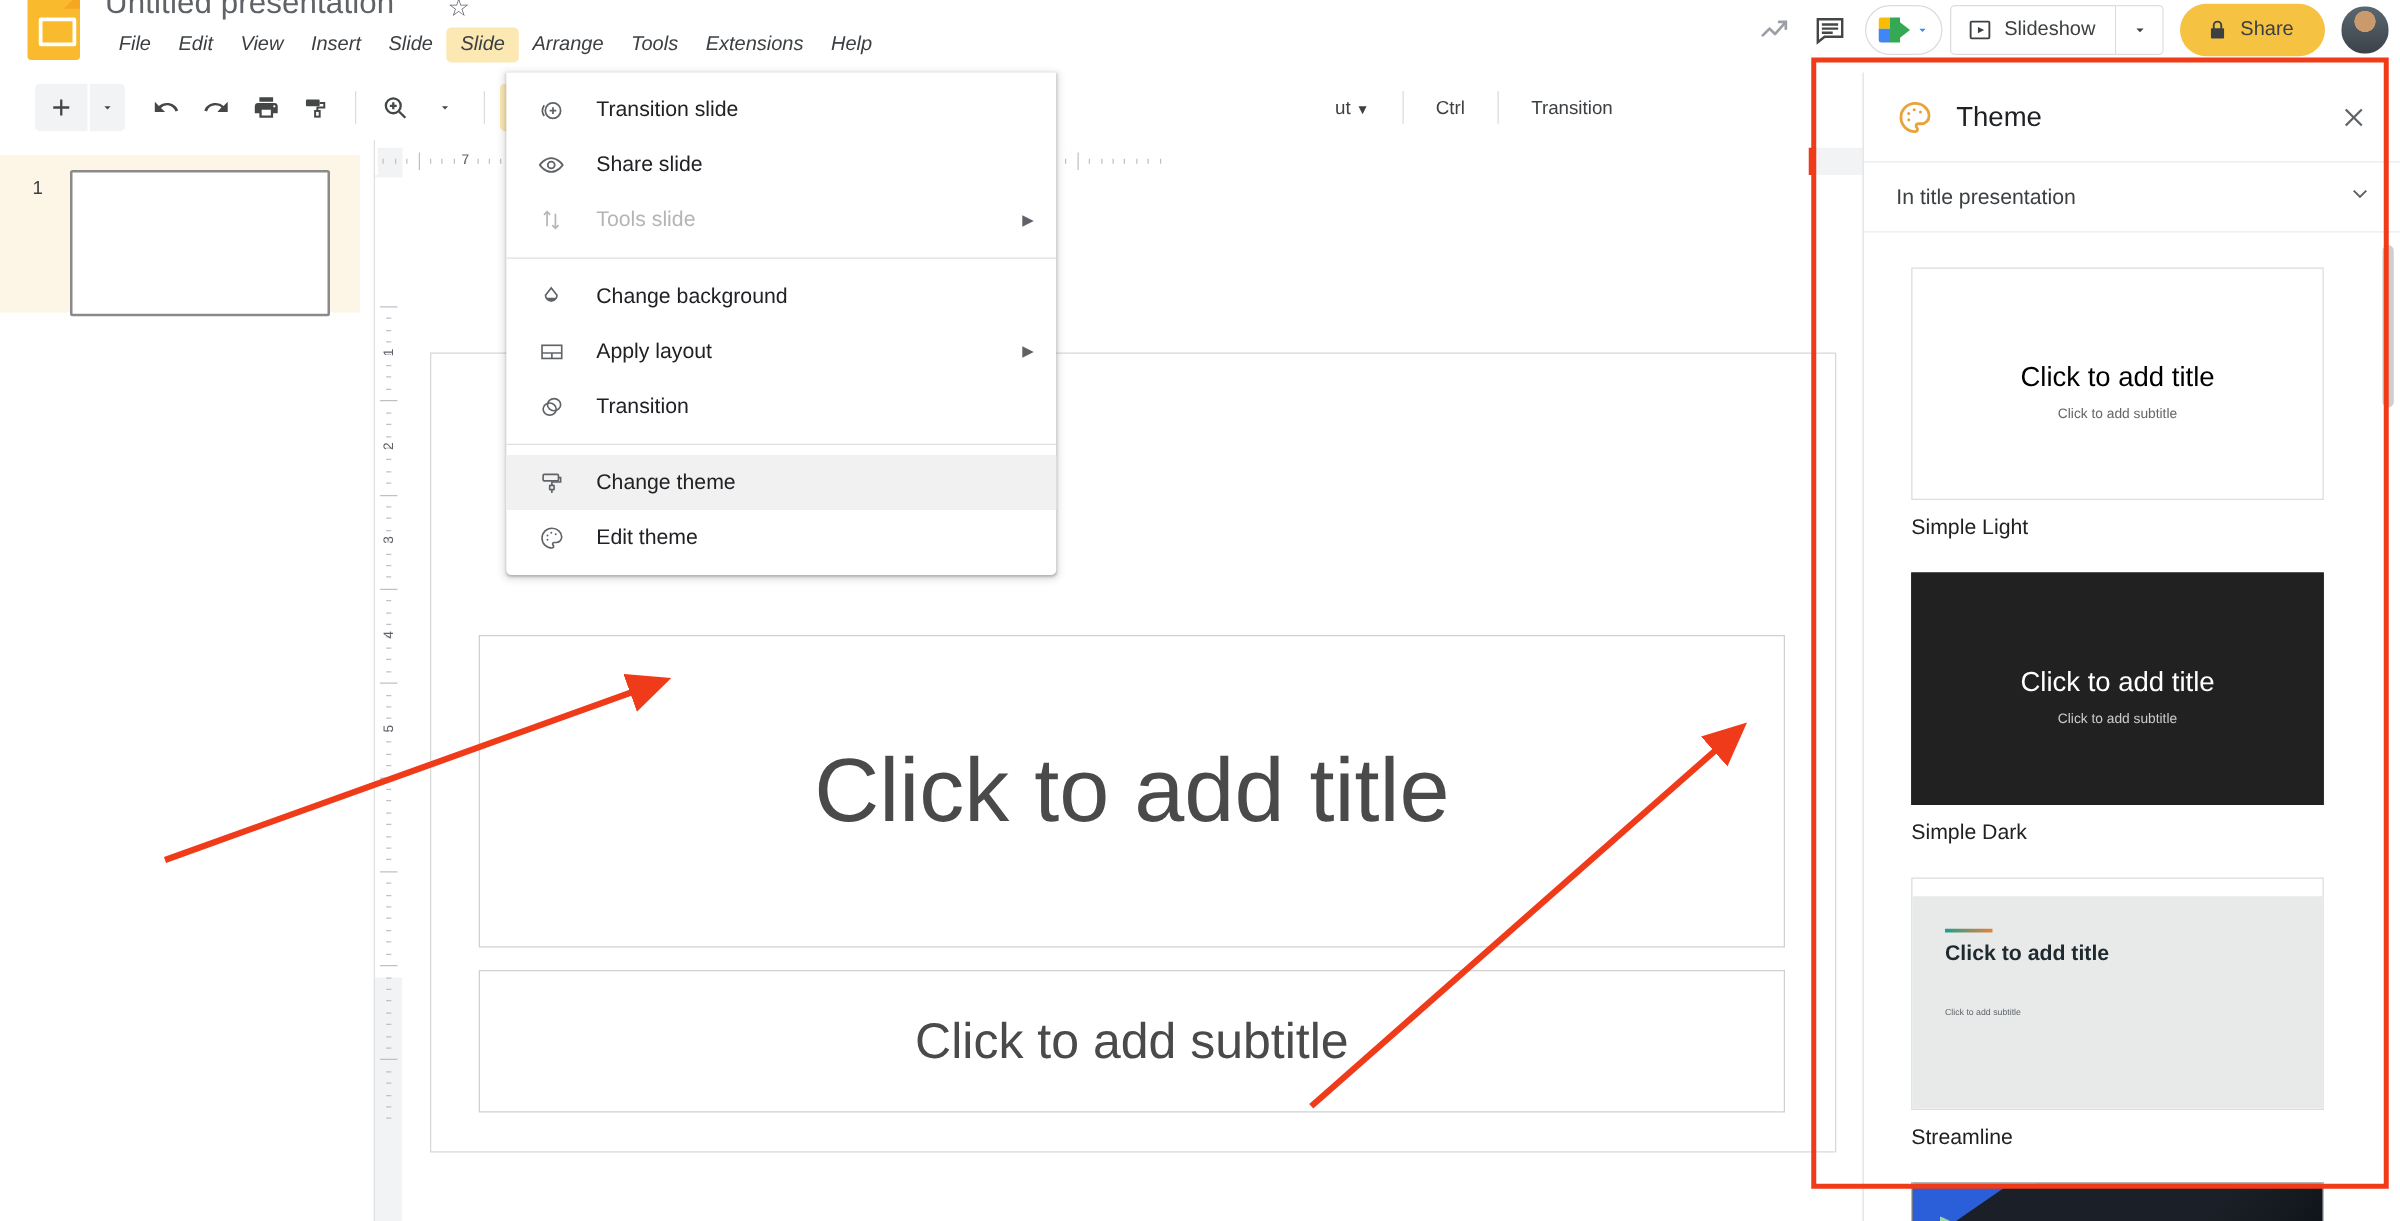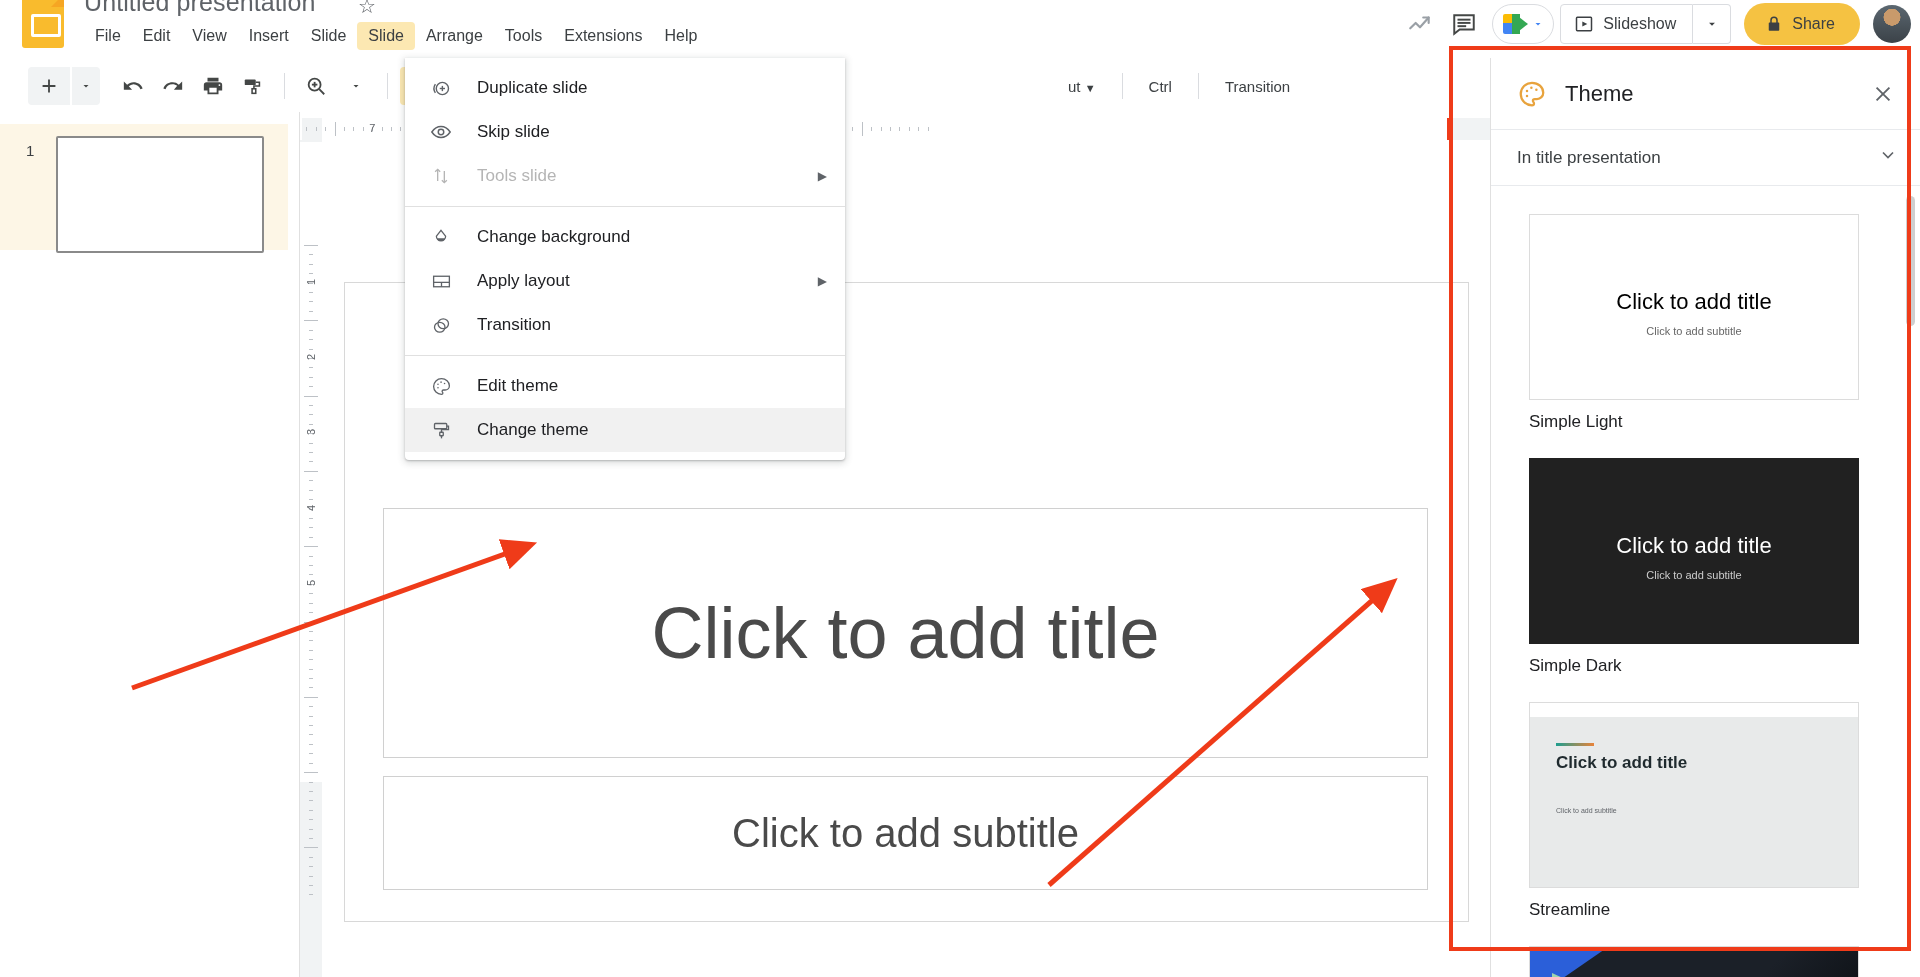--- a/index.html
+++ b/index.html
@@ -29,21 +29,21 @@
   .doc-title {
     position: absolute; left: 84px; top: -12px;
     font-size: 25px; color: #5f6368; letter-spacing: .1px; font-weight: 400;
     white-space: nowrap;
   }
   .star-icon { position: absolute; left: 358px; top: -6px; font-size: 20px; color: #5f6368; }
 
   .menubar { position: absolute; left: 84px; top: 22px; display: flex; align-items: center; height: 28px; }
   .menu-item {
     font-size: 16px; color: #3c4043; padding: 4px 11px; border-radius: 4px;
-    cursor: default; white-space: nowrap; line-height: 20px;
+    cursor: default; white-space: nowrap; line-height: 20px; font-style: italic;
   }
   .menu-item.active { background: #FCE8B2; }
 
   .top-right { position: absolute; right: 0; top: 0; height: 48px; display: flex; align-items: center; gap: 0; }
   .tr-icon {
     width: 44px; height: 44px; display: flex; align-items: center; justify-content: center;
     color: #5f6368;
   }
   .meet-chip {
     width: 62px; height: 40px; border: 1px solid #dadce0; border-radius: 20px;
@@ -507,30 +507,30 @@
   <div class="dropdown" id="dropdown">
       <div class="dd-item">
         <span class="dd-icon">
           <svg width="21" height="21" viewBox="0 0 24 24" fill="none" stroke="#5f6368" stroke-width="1.6">
             <circle cx="13" cy="12" r="7"></circle>
             <line x1="13" y1="9" x2="13" y2="15"></line>
             <line x1="10" y1="12" x2="16" y2="12"></line>
             <path d="M5 7a9 9 0 000 10"></path>
           </svg>
         </span>
-        <span>Duplicate slide</span>
+        <span>Transition slide</span>
       </div>
       <div class="dd-item">
         <span class="dd-icon">
           <svg width="22" height="22" viewBox="0 0 24 24" fill="none" stroke="#5f6368" stroke-width="1.6">
             <path d="M2 12s4-6 10-6 10 6 10 6-4 6-10 6S2 12 2 12z"></path>
             <circle cx="12" cy="12" r="3"></circle>
           </svg>
         </span>
-        <span>Skip slide</span>
+        <span>Share slide</span>
       </div>
       <div class="dd-item dis">
         <span class="dd-icon">
           <svg width="20" height="20" viewBox="0 0 24 24" fill="none" stroke="#b5b5b5" stroke-width="1.6">
             <line x1="8" y1="4" x2="8" y2="18"></line>
             <polyline points="5,7 8,4 11,7"></polyline>
             <line x1="16" y1="20" x2="16" y2="6"></line>
             <polyline points="13,17 16,20 19,17"></polyline>
           </svg>
         </span>
@@ -561,42 +561,42 @@
       <div class="dd-item">
         <span class="dd-icon">
           <svg width="21" height="21" viewBox="0 0 24 24" fill="none" stroke="#5f6368" stroke-width="1.5">
             <ellipse cx="10" cy="14" rx="6" ry="5.5"></ellipse>
             <ellipse cx="14" cy="10" rx="6" ry="5.5"></ellipse>
           </svg>
         </span>
         <span>Transition</span>
       </div>
       <div class="dd-sep"></div>
+      <div class="dd-item hl">
+        <span class="dd-icon">
+          <svg width="21" height="21" viewBox="0 0 24 24" fill="none" stroke="#5f6368" stroke-width="1.5">
+            <rect x="4" y="4" width="14" height="6" rx="1"></rect>
+            <path d="M18 7h2v4h-8v3"></path>
+            <rect x="10" y="14" width="4" height="4" rx=".5"></rect>
+            <line x1="12" y1="18" x2="12" y2="21"></line>
+          </svg>
+        </span>
+        <span>Change theme</span>
+      </div>
       <div class="dd-item">
         <span class="dd-icon">
           <svg width="21" height="21" viewBox="0 0 24 24" fill="none" stroke="#5f6368" stroke-width="1.5">
             <path d="M12 3a9 9 0 000 18c1 0 1.6-.7 1.6-1.5 0-.4-.2-.8-.5-1.1-.3-.3-.4-.6-.4-1 0-.8.7-1.4 1.5-1.4H16a5 5 0 005-5c0-4.4-4-8-9-8z"></path>
             <circle cx="8" cy="9.5" r=".9" fill="#5f6368" stroke="none"></circle>
             <circle cx="11.5" cy="7" r=".9" fill="#5f6368" stroke="none"></circle>
             <circle cx="15.5" cy="8.5" r=".9" fill="#5f6368" stroke="none"></circle>
             <circle cx="8" cy="13.5" r=".9" fill="#5f6368" stroke="none"></circle>
           </svg>
         </span>
         <span>Edit theme</span>
-      </div>
-      <div class="dd-item hl">
-        <span class="dd-icon">
-          <svg width="21" height="21" viewBox="0 0 24 24" fill="none" stroke="#5f6368" stroke-width="1.5">
-            <rect x="4" y="4" width="14" height="6" rx="1"></rect>
-            <path d="M18 7h2v4h-8v3"></path>
-            <rect x="10" y="14" width="4" height="4" rx=".5"></rect>
-            <line x1="12" y1="18" x2="12" y2="21"></line>
-          </svg>
-        </span>
-        <span>Change theme</span>
       </div>
     </div>
 
   <div class="themes-panel">
     <div class="panel-header">
       <svg class="palette-icon" viewBox="0 0 24 24" fill="none" stroke="#E8A33D" stroke-width="1.8">
         <path d="M12 3a9 9 0 000 18c1 0 1.6-.7 1.6-1.5 0-.4-.2-.8-.5-1.1-.3-.3-.4-.6-.4-1 0-.8.7-1.4 1.5-1.4H16a5 5 0 005-5c0-4.4-4-8-9-8z"></path>
         <circle cx="8" cy="9.5" r="1" fill="#E8A33D" stroke="none"></circle>
         <circle cx="11.5" cy="7" r="1" fill="#E8A33D" stroke="none"></circle>
         <circle cx="15.5" cy="8.5" r="1" fill="#E8A33D" stroke="none"></circle>

